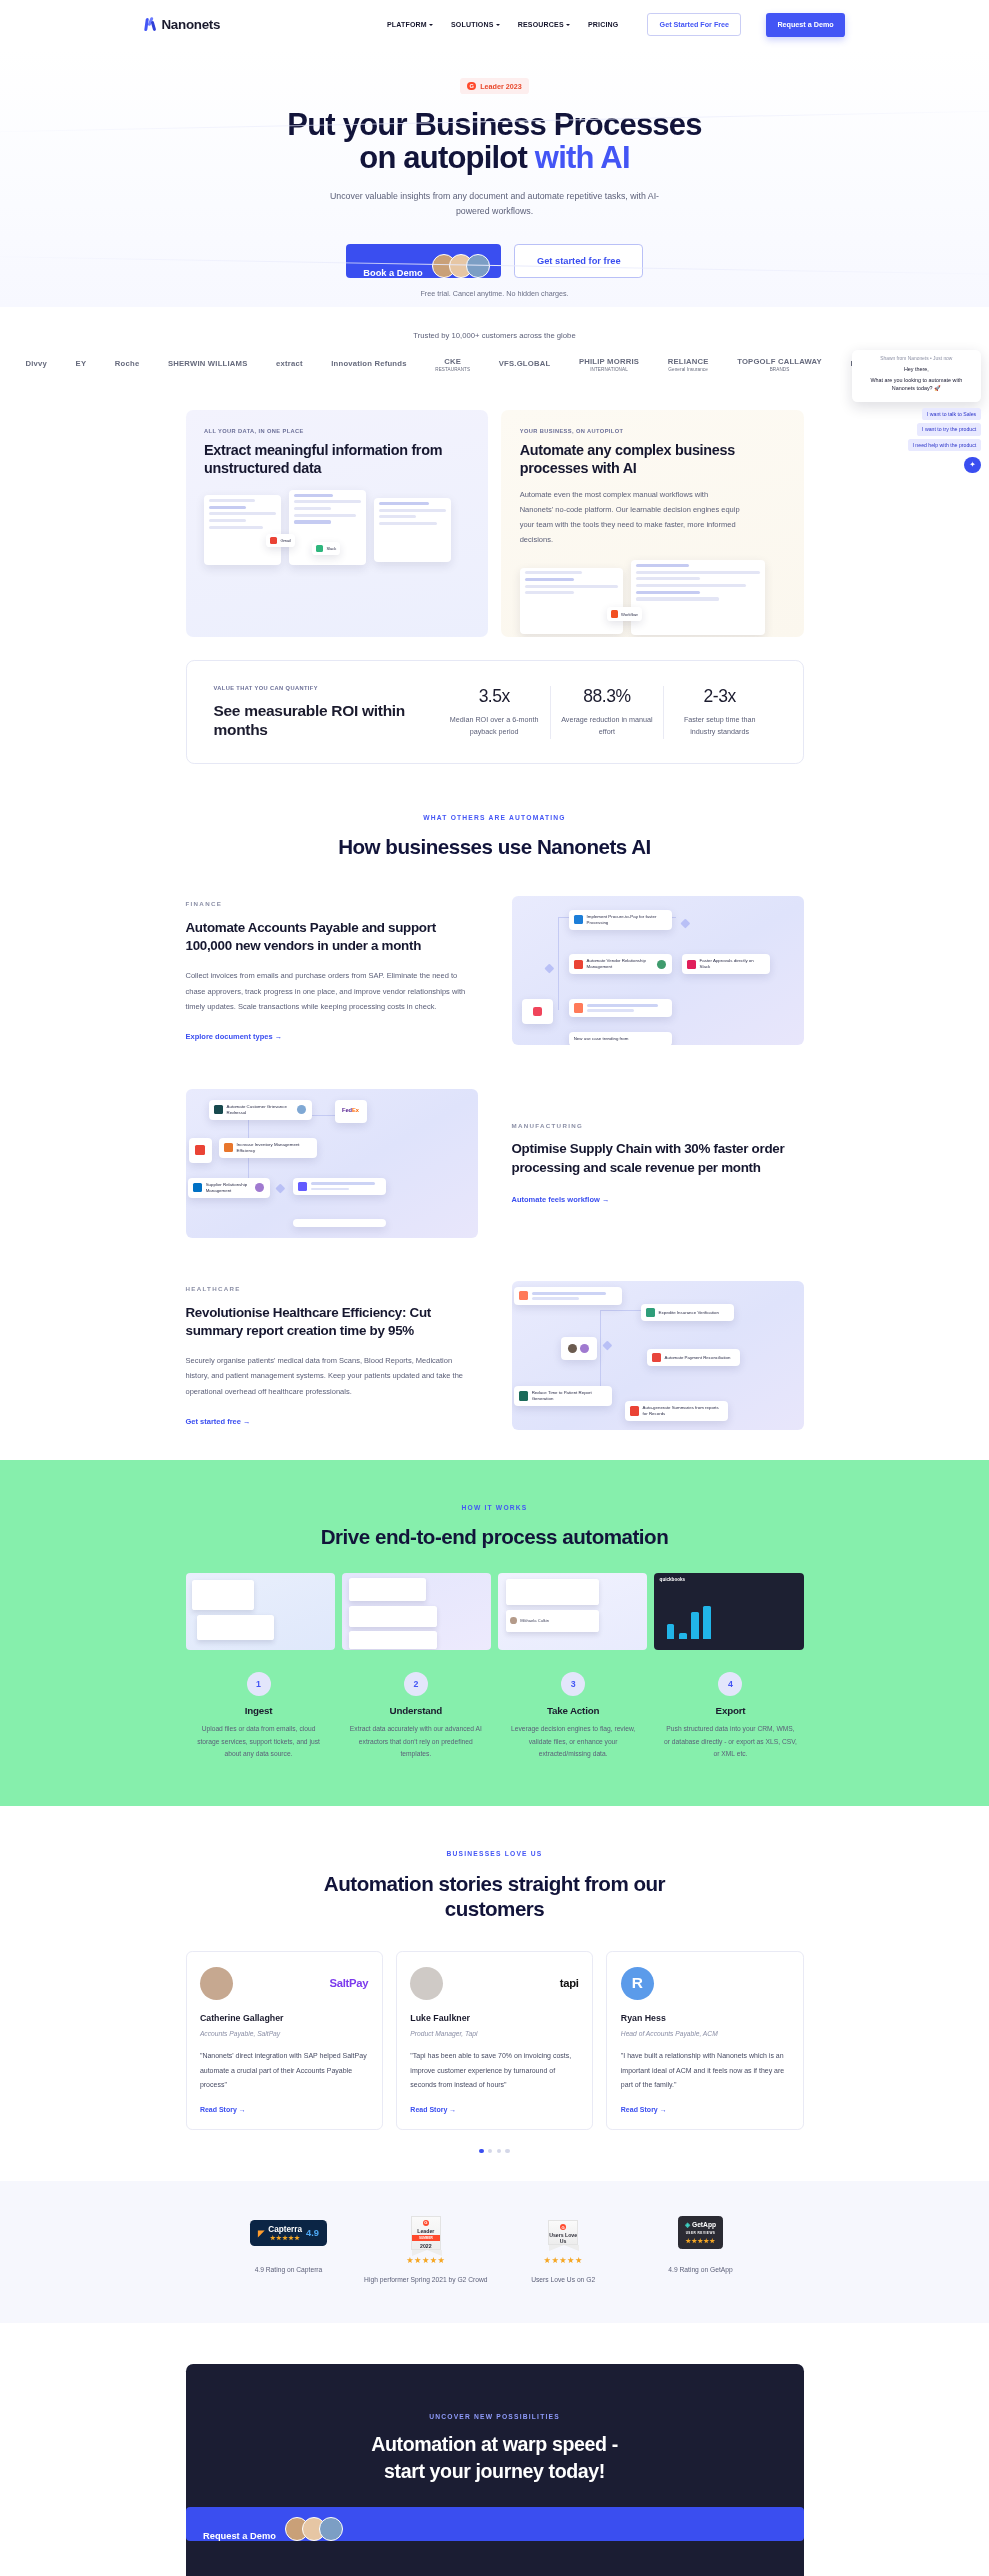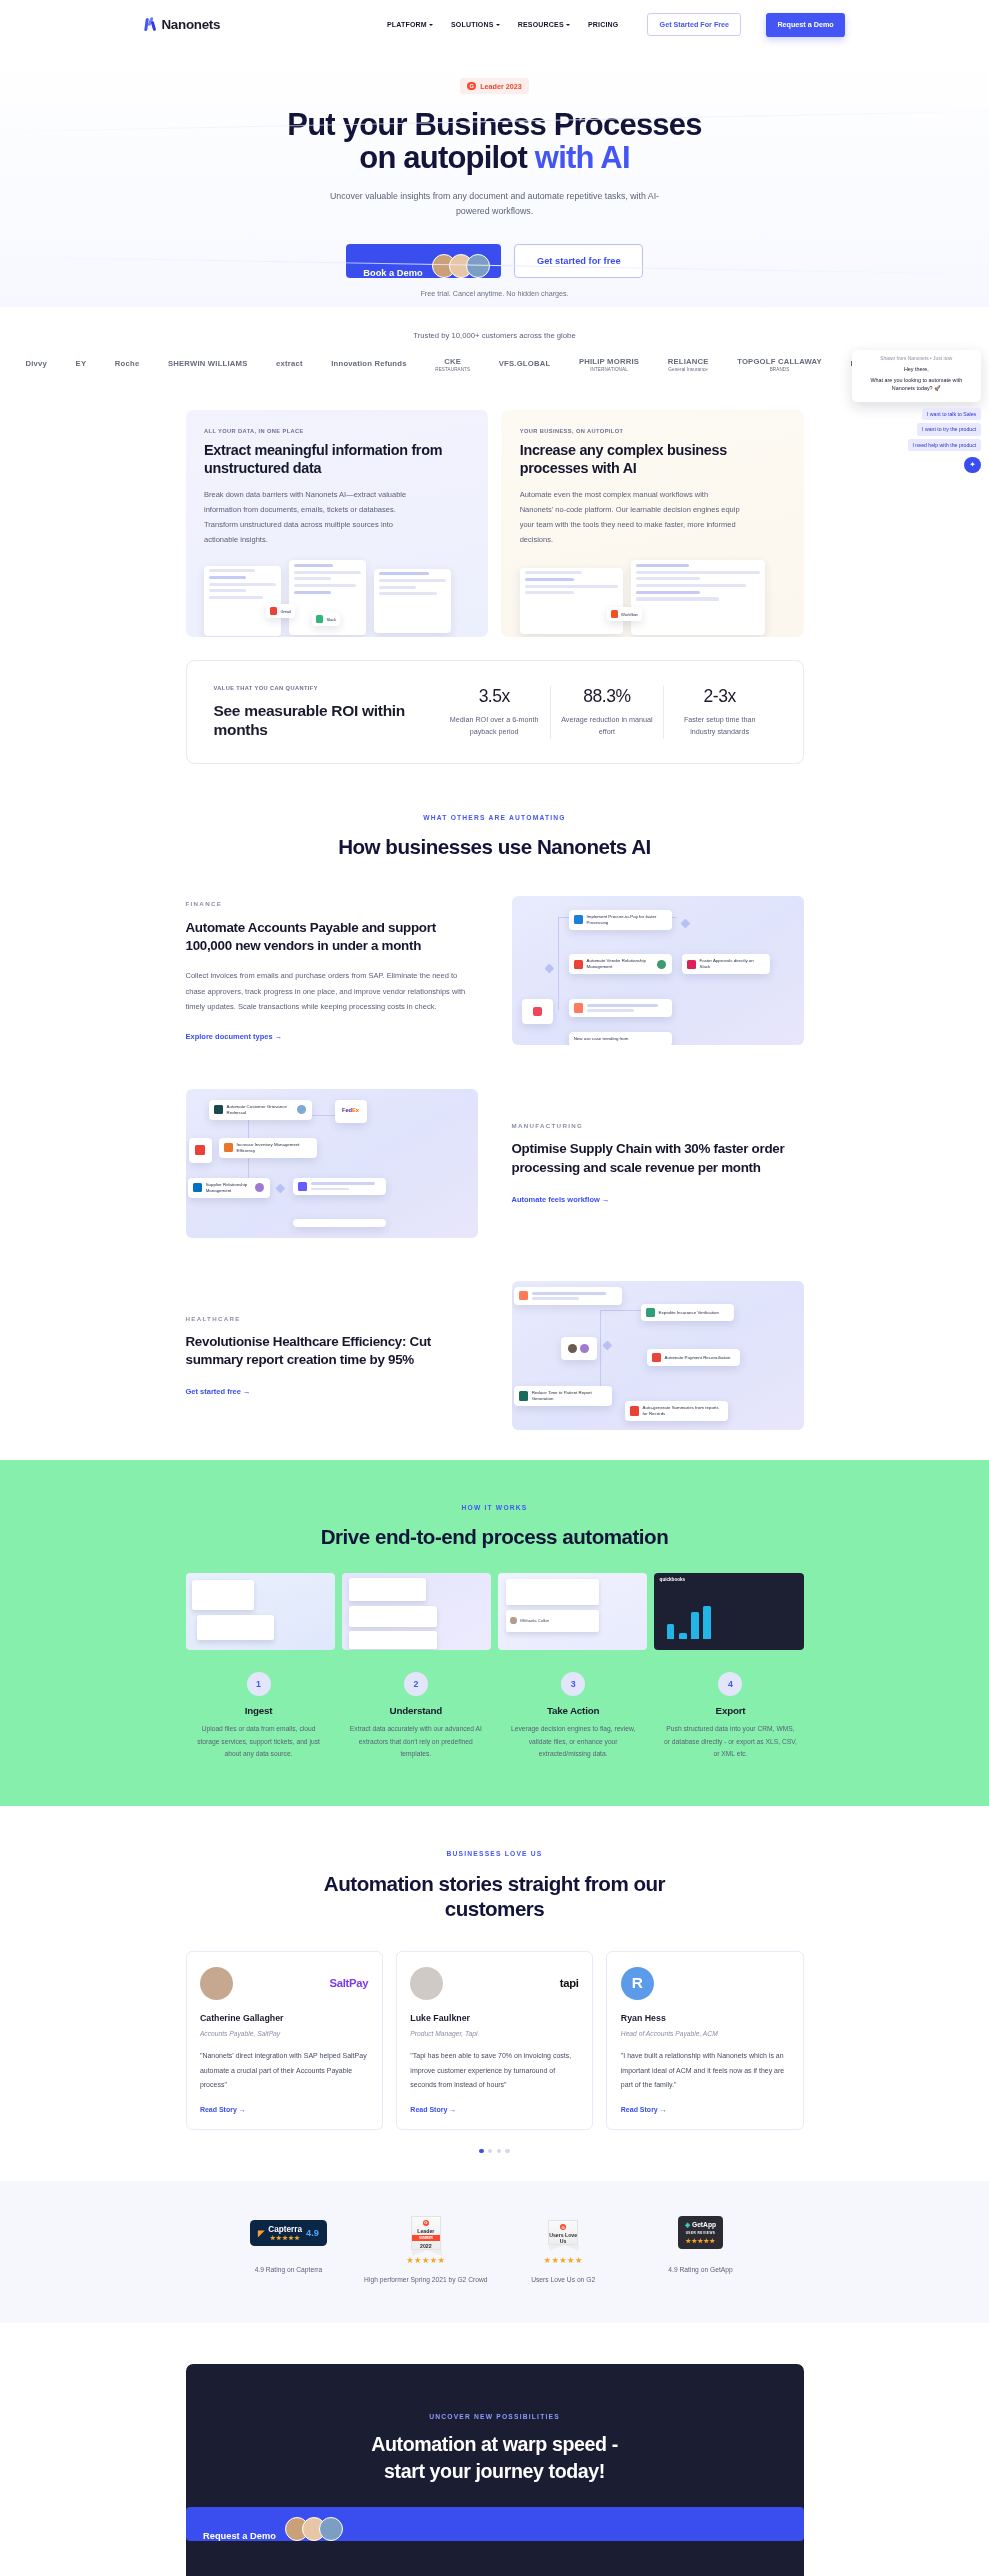--- a/index.html
+++ b/index.html
@@ -251,21 +251,20 @@
     <div class="chat-fab">✦</div>
   </div>
 </section>
 
 <section class="feat">
   <div class="wrap">
     <div class="feat-grid">
       <div class="fcard a">
         <div class="eyebrow">ALL YOUR DATA, IN ONE PLACE</div>
         <h3>Extract meaningful information from unstructured data</h3>
-        <p>Break down data barriers with Nanonets AI—extract valuable information from documents, emails, tickets or databases. Transform unstructured data across multiple sources into actionable insights.</p>
         <div class="mock">
           <div class="sheet" style="left:0;top:5.2px;width:77px;height:70px;">
             <div class="bar" style="width:60%"></div>
               <div class="bar sm b"></div>
             <div class="bar"></div>
               <div class="bar sm"></div>
               <div class="bar" style="width:70%"></div>
           </div>
           <div class="sheet" style="left:85px;top:0;width:77px;height:75px;">
             <div class="bar b" style="width:50%"></div>
@@ -279,21 +278,21 @@
           <div class="sheet" style="left:170px;top:8.2px;width:77px;height:64px;">
             <div class="bar b" style="width:65%"></div>
               <div class="bar"></div>
               <div class="bar sm"></div>
               <div class="bar" style="width:75%"></div>
           </div>
         </div>
       </div>
       <div class="fcard b">
         <div class="eyebrow">YOUR BUSINESS, ON AUTOPILOT</div>
-        <h3>Increase any complex business processes with AI</h3>
+        <h3>Automate any complex business processes with AI</h3>
         <p>Automate even the most complex manual workflows with Nanonets' no-code platform. Our learnable decision engines equip your team with the tools they need to make faster, more informed decisions.</p>
         <div class="mock">
           <div class="sheet" style="left:0;top:7.2px;width:103px;height:66px;">
             <div class="bar" style="width:55%"></div>
               <div class="bar sm b"></div>
               <div class="bar"></div>
               <div class="bar sm"></div>
           </div>
           <div class="sheet" style="left:111px;top:0;width:134px;height:75px;">
             <div class="bar b" style="width:40%"></div>
@@ -417,20 +416,21 @@
         <div class="tag">MANUFACTURING</div>
         <h3>Optimise Supply Chain with 30% faster order processing and scale revenue per month</h3>
         <a class="lnk">Automate feels workflow →</a>
       </div>
     </div>
 
     <div class="uc">
       <div>
         <div class="tag">HEALTHCARE</div>
         <h3>Revolutionise Healthcare Efficiency: Cut summary report creation time by 95%</h3>
+        <p>Securely organise patients' medical data from Scans, Blood Reports, Medication history, and patient management systems. Keep your patients updated and take the operational overhead off healthcare professionals.</p>
         <a class="lnk">Get started free →</a>
       </div>
       <div class="ucimg">
         <div class="wire" style="left:88px;top:29px;width:1px;height:88px;"></div>
         <div class="wire" style="left:88px;top:29px;width:98px;height:1px;"></div>
         <div class="node" style="left:2.1px;top:6.2px;width:108px;">
             <span class="ava" style="background:#ff7a59;border-radius:1.5px;"></span>
             <span style="flex:1">
               <span class="wire" style="position:relative;display:block;height:2.6px;width:88%;border-radius:1.5px;background:#ccd3f5;margin-bottom:2.6px"></span>
               <span class="wire" style="position:relative;display:block;height:2.6px;width:56%;border-radius:1.5px;background:#dde1f7"></span>

